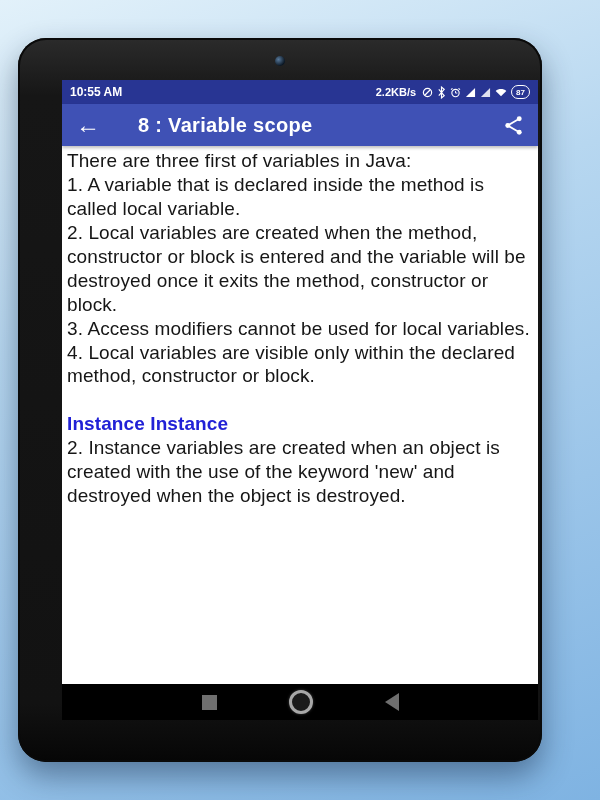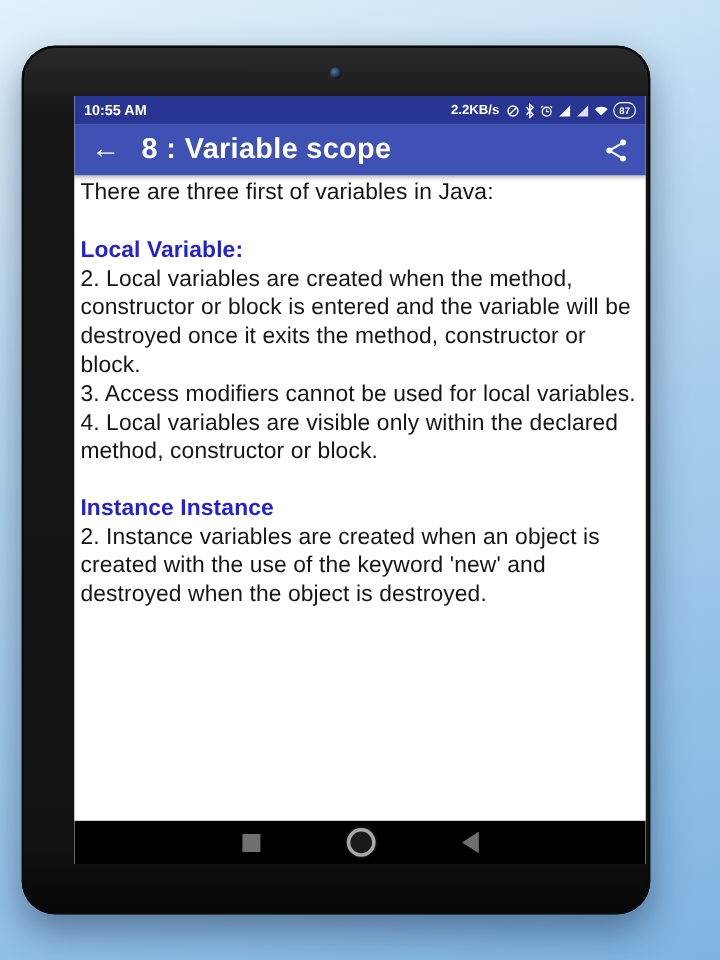--- a/index.html
+++ b/index.html
@@ -39,21 +39,21 @@
     border:1px solid #fff;border-radius:8px;font-size:8px;font-weight:bold;
     padding:0 4px;line-height:11px;height:12px;display:inline-flex;align-items:center;
   }
   
   .app-bar{
     height:42px;flex:0 0 42px;background:#3F51B5;color:#fff;
     display:flex;align-items:center;padding:0 14px;gap:18px;
     box-shadow:0 2px 3px rgba(0,0,0,.25);position:relative;z-index:2;
   }
   .back{font-size:24px;font-weight:bold;line-height:1;cursor:pointer;}
-  .title{font-size:24px;font-weight:bold;letter-spacing:.3px;}
+  .title{font-size:20px;font-weight:bold;letter-spacing:.3px;margin-left:20px;}
   .share{margin-left:auto;cursor:pointer;display:flex;align-items:center;}
   
   .content{
     flex:1 1 auto;overflow:hidden;background:#fff;
     padding:3px 6px 0 5px;
     font-size:19px;line-height:1.26;color:#161616;
     letter-spacing:.1px;
   }
   .content p{margin:0;}
   .content h3{
@@ -137,21 +137,21 @@
           <circle cx="5" cy="11" r="2.6" fill="#fff"></circle>
           <circle cx="17" cy="18" r="2.6" fill="#fff"></circle>
           <path d="M5 11 L17 4 M5 11 L17 18" stroke="#fff" stroke-width="1.8"></path>
         </svg>
       </span>
     </div>
 
     <div class="content">
       <p>There are three first of variables in Java:</p>
 
-      <h3>Local Variable:</h3>
+      <p>1. A variable that is declared inside the method is called local variable.</p>
       <p>2. Local variables are created when the method, constructor or block is entered and the variable will be destroyed once it exits the method, constructor or block.</p>
       <p>3. Access modifiers cannot be used for local variables.</p>
       <p>4. Local variables are visible only within the declared method, constructor or block.</p>
 
       <h3>Instance Instance</h3>
       <p>2. Instance variables are created when an object is created with the use of the keyword 'new' and destroyed when the object is destroyed.</p>
 
     </div>
 
     <div class="nav-bar">

